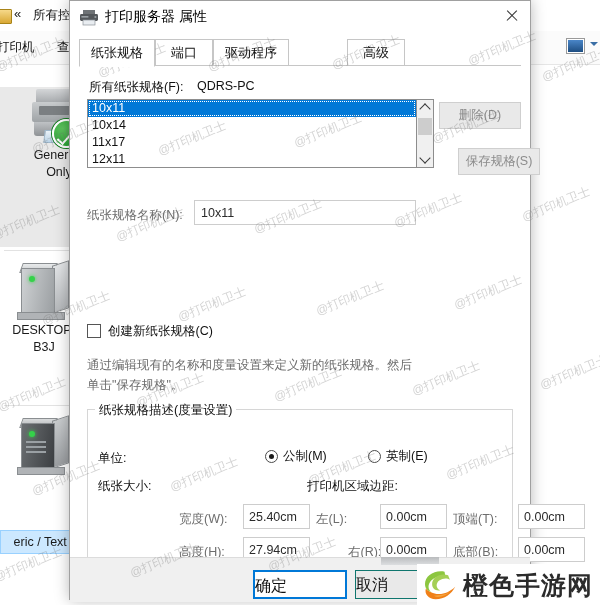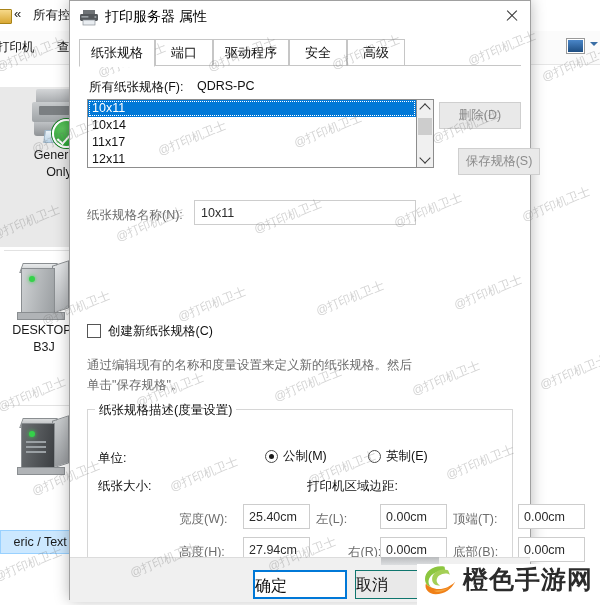--- a/index.html
+++ b/index.html
@@ -134,21 +134,21 @@
   #dlg-footer{position:absolute;left:0;top:556px;width:460px;height:44px;background:#f0f0f0;border-top:1px solid #dcdcdc;}
   .foot-btn{position:absolute;top:12px;width:94px;height:29px;box-sizing:border-box;font-size:16px;text-align:left;line-height:27px;cursor:default;}
   #btn-ok{left:183px;background:#fff;border:2px solid #0078d7;color:#111;}
   #btn-cancel{left:285px;background:#e9e9e9;border:1px solid #0f766e;color:#111;}
 
   
   #wm-layer{position:absolute;left:0;top:0;width:600px;height:605px;pointer-events:none;overflow:hidden;}
   .wm{position:absolute;font-size:12px;color:rgba(110,110,110,.30);transform:rotate(-22deg);white-space:nowrap;font-family:"Liberation Sans",sans-serif;}
 
   
-  #brand{position:absolute;left:417px;top:564px;width:183px;height:41px;background:#ffffff;display:flex;}
+  #brand{position:absolute;left:417px;top:564px;width:183px;height:41px;background:#ffffff;display:flex;align-items:center;}
   #brand-logo{position:relative;width:40px;height:32px;margin-left:4px;flex:none;}
   #brand-text{font-size:25px;font-weight:bold;color:#2b2b2b;letter-spacing:1px;margin-left:2px;line-height:30px;}
   #brand-top{position:absolute;left:381px;top:557px;width:58px;height:8px;background:linear-gradient(#b9bbbd,#dcdee0);}
 </style>
 </head>
 <body>
 
 <div id="bg-window">
 
   <div id="bg-addressbar">
@@ -224,21 +224,20 @@
       <rect x="4" y="11" width="12" height="5" fill="#e9edf1" stroke="#8d9398" stroke-width="0.7"></rect>
     </svg>
     <div id="dlg-title">打印服务器 属性</div>
     <div id="dlg-close"></div>
   </div>
 
   <div id="tabstrip">
     <div class="tab selected" style="left:0px;width:76px;">纸张规格</div>
     <div class="tab" style="left:76px;width:58px;">端口</div>
     <div class="tab" style="left:134px;width:76px;">驱动程序</div>
-    <div class="tab" style="left:210px;width:58px;">安全</div>
     <div class="tab" style="left:268px;width:58px;">高级</div>
   </div>
   <div id="tab-underline"></div>
 
   <div id="dlg-body">
 
     <div id="label-allsizes">所有纸张规格(F):</div>
     <div id="value-server">QDRS-PC</div>
 
     <div id="listbox">

